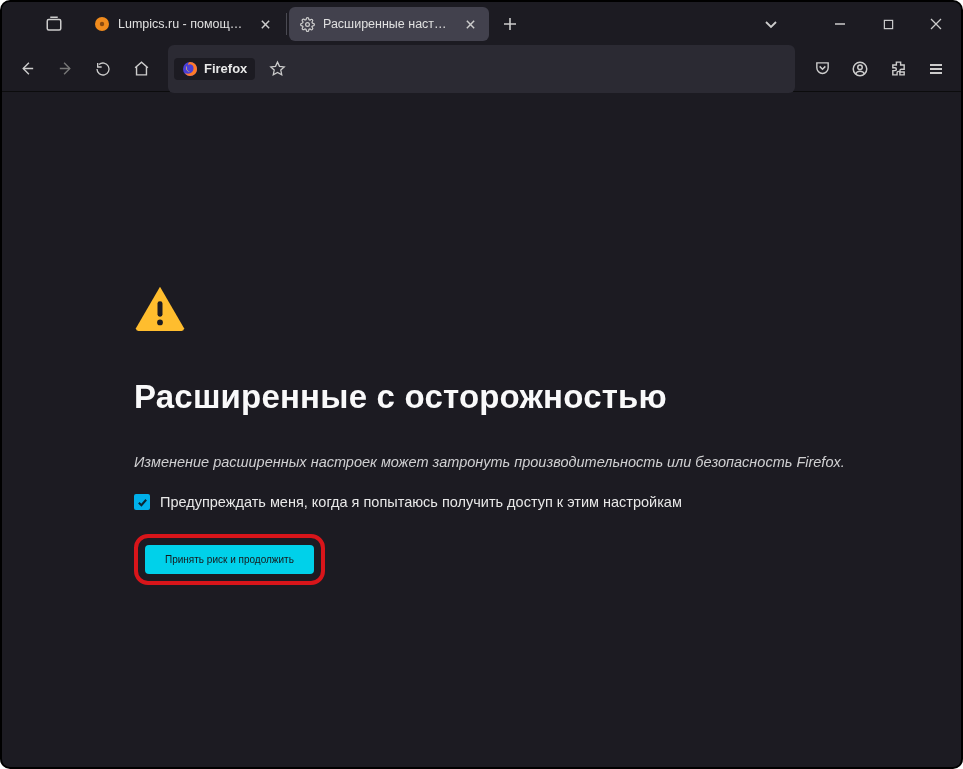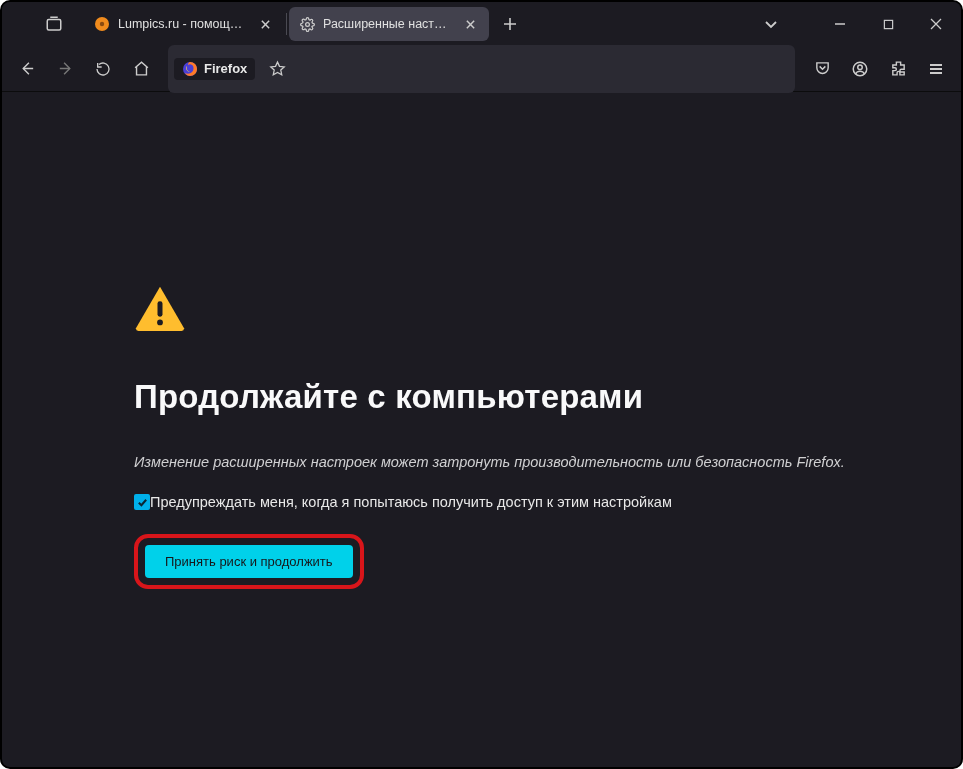--- a/index.html
+++ b/index.html
@@ -33,24 +33,24 @@
   .urlbar .id-box span { color:#e8e8e8; font-size: 13px; font-weight:600;}
   .urlbar .addr { flex:1; color:#e8e8e8; font-size: 14px; }
   .urlbar .star { width:28px; height:28px; display:flex; align-items:center; justify-content:center; color:#ccc; }
 
   
   .content { position:absolute; top: 92px; left:2px; right:2px; bottom:2px; background:#1c1b22; color:#e8e8e8; }
   .warning-wrap { margin: 190px 0 0 130px; max-width: 740px; }
   .warn-icon { margin-bottom: 46px; }
   .warn-title { font-size: 33px; font-weight: 600; color:#f9f9fa; margin-bottom: 36px; letter-spacing:0.2px;}
   .warn-desc { font-size: 14.5px; color:#d0d0d2; margin-bottom: 22px; line-height:1.4;font-style:italic;}
-  .warn-check-row { display:flex; align-items:flex-start; margin-bottom: 24px; font-size:14.5px; color:#e8e8e8;}
+  .warn-check-row { display:flex; align-items:flex-start; gap:10px; margin-bottom: 24px; font-size:14.5px; color:#e8e8e8;}
   .checkbox { width:16px; height:16px; background:#00b0ea; border-radius:2px; display:flex; align-items:center; justify-content:center; flex:0 0 16px;}
   .highlight-box { display:inline-block; border: 4px solid #d8151a; border-radius: 14px; padding: 7px; }
-  .accept-btn { background:#00d1ea; color:#16181b; border:none; padding: 9px 20px; font-size: 13px; font-weight: 500; border-radius: 4px; font-family: inherit; }
+  .accept-btn { background:#00d1ea; color:#16181b; border:none; padding: 9px 20px; font-size: 10px; font-weight: 500; border-radius: 4px; font-family: inherit; }
 
   svg { display:block; }
 </style>
 </head>
 <body>
 
 <div class="frame">
 
   <div class="titlebar">
     <div class="win-tabs-icon">
@@ -191,21 +191,21 @@
 
   <div class="content">
     <div class="warning-wrap">
       <div class="warn-icon">
         <svg width="52" height="48" viewBox="0 0 54 48">
           <path d="M27 2 L52 45 A3 3 0 0 1 49.4 48 H4.6 A3 3 0 0 1 2 45 Z" fill="#ffbd2e"></path>
           <rect x="24.4" y="17" width="5.2" height="16" rx="2.4" fill="#1c1b22"></rect>
           <circle cx="27" cy="39" r="3" fill="#1c1b22"></circle>
         </svg>
       </div>
-      <h1 class="warn-title">Продолжайте с компьютерами</h1>
+      <h1 class="warn-title">Расширенные с осторожностью</h1>
       <p class="warn-desc">Изменение расширенных настроек может затронуть производительность или безопасность Firefox.</p>
       <div class="warn-check-row">
         <span class="checkbox">
           <svg width="11" height="11" viewBox="0 0 12 12" fill="none" stroke="#0b2533" stroke-width="2.2">
               <path d="M2 6.2 L4.8 9 L10 3"></path>
             </svg>
         </span>
         <span>Предупреждать меня, когда я попытаюсь получить доступ к этим настройкам</span>
       </div>
       <div class="highlight-box">

